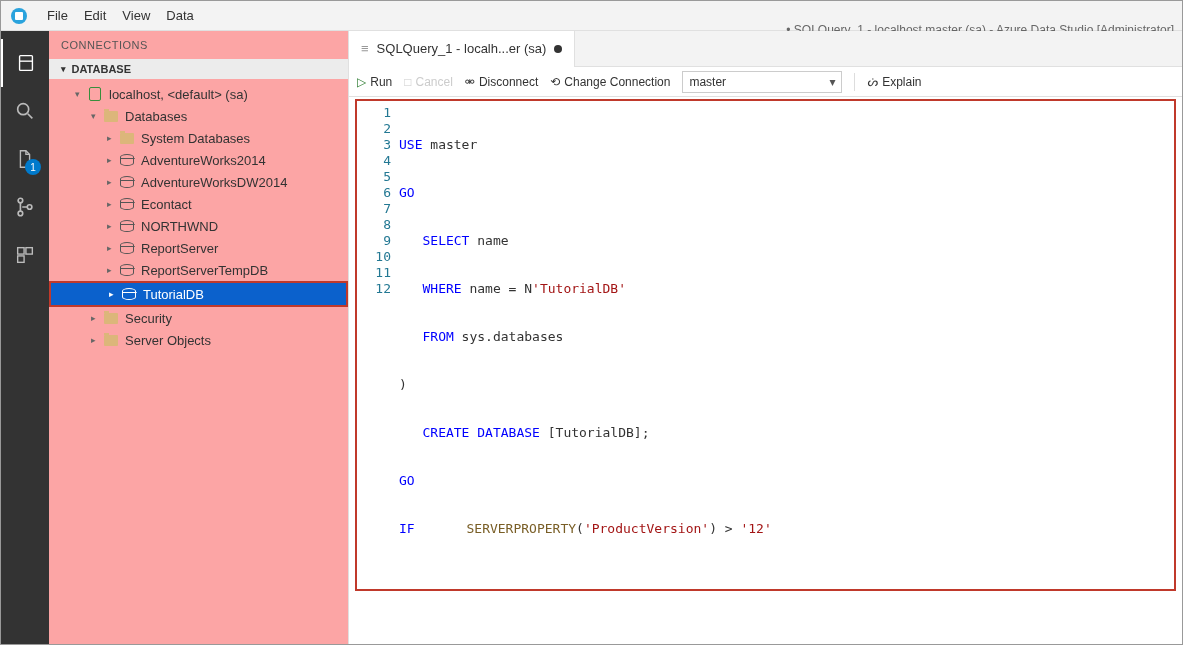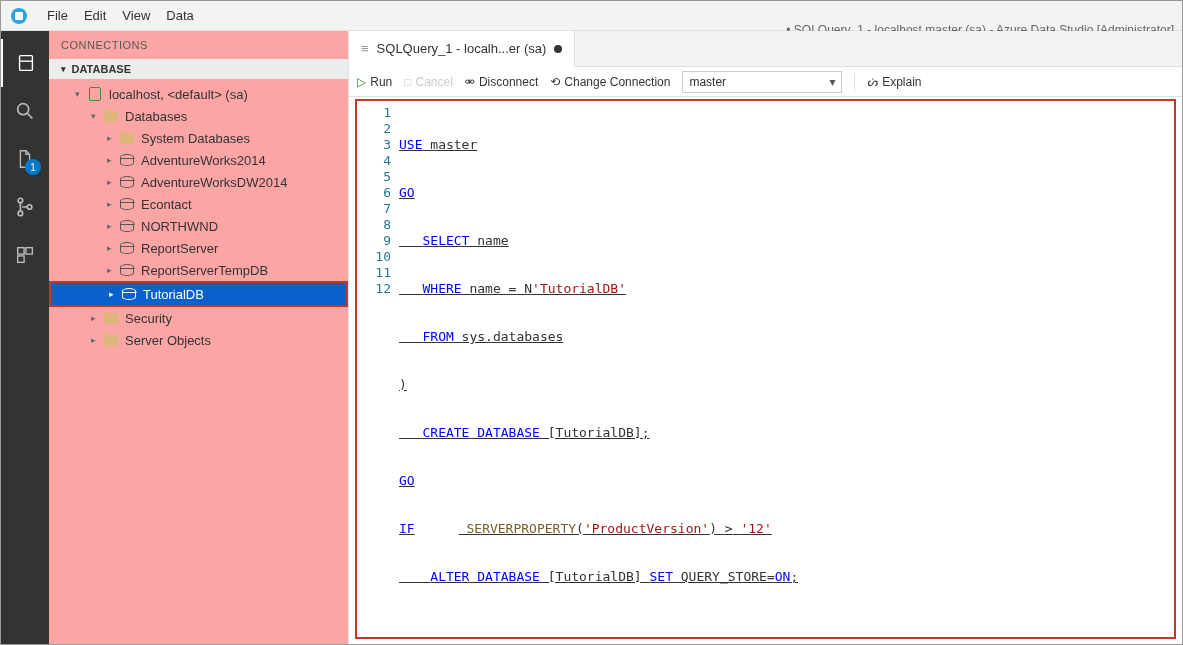--- a/index.html
+++ b/index.html
@@ -41,21 +41,21 @@
 .toolbar { height: 30px; display: flex; align-items: center; padding: 0 8px; gap: 12px; border-bottom: 1px solid #e0e0e0; font-size: 12px; }
 .toolbar .tb-item { display: flex; align-items: center; gap: 4px; cursor: pointer; color: #333; }
 .toolbar .tb-item.disabled { color: #ccc; }
 .toolbar .conn-select { border: 1px solid #ccc; padding: 2px 24px 2px 6px; min-width: 160px; height: 22px; display: flex; align-items: center; position: relative; }
 .toolbar .conn-select::after { content: "▾"; position: absolute; right: 6px; color: #555; }
 .toolbar .sep { width: 1px; height: 18px; background: #ddd; }
 .code-wrap { border: 2px solid #c0392b; margin: 2px 6px 0 6px; display: flex; font-family: Consolas, monospace; font-size: 13px; line-height: 16px; }
 .gutter { width: 42px; text-align: right; color: #237893; padding: 4px 8px 4px 0; }
 .gutter div { height: 16px; }
 .code { flex: 1; padding: 4px 0; white-space: pre; }
-.code div { height: 16px; text-decoration: underline; }
+.code div { height: 16px; }
 .kw { color: #0000ff; }
 .fn { color: #795e26; margin-left: 44px; }
 .op { color: #333; }
 .str { color: #a31515; }
 .editor-blank { flex: 1; }
 svg { display: block; }
 </style>
 </head>
 <body>
 
@@ -258,21 +258,20 @@
       <div class="code">
         <div><span class="kw">USE</span><span> master</span></div>
         <div><span class="kw">GO</span></div>
         <div>   <span class="kw">SELECT</span><span> name</span></div>
         <div>   <span class="kw">WHERE</span><span> name </span><span class="op">=</span><span> N</span><span class="str">'TutorialDB'</span></div>
         <div>   <span class="kw">FROM</span><span> sys.databases</span></div>
         <div><span>)</span></div>
         <div>   <span class="kw">CREATE</span><span class="kw"> DATABASE</span><span> [TutorialDB];</span></div>
         <div><span class="kw">GO</span></div>
         <div><span class="kw">IF</span><span class="fn"> SERVERPROPERTY</span><span>(</span><span class="str">'ProductVersion'</span><span>) </span><span class="op">&gt;</span><span> </span><span class="str">'12'</span></div>
-        <div>    <span class="kw">ALTER</span><span class="kw"> DATABASE</span><span> [TutorialDB] </span><span class="kw">SET</span><span> QUERY_STORE</span><span class="op">=</span><span class="kw">ON</span><span>;</span></div>
         
       </div>
     </div>
 
     <div class="editor-blank"></div>
 
   </div>
 </div>
 
 </body></html>

